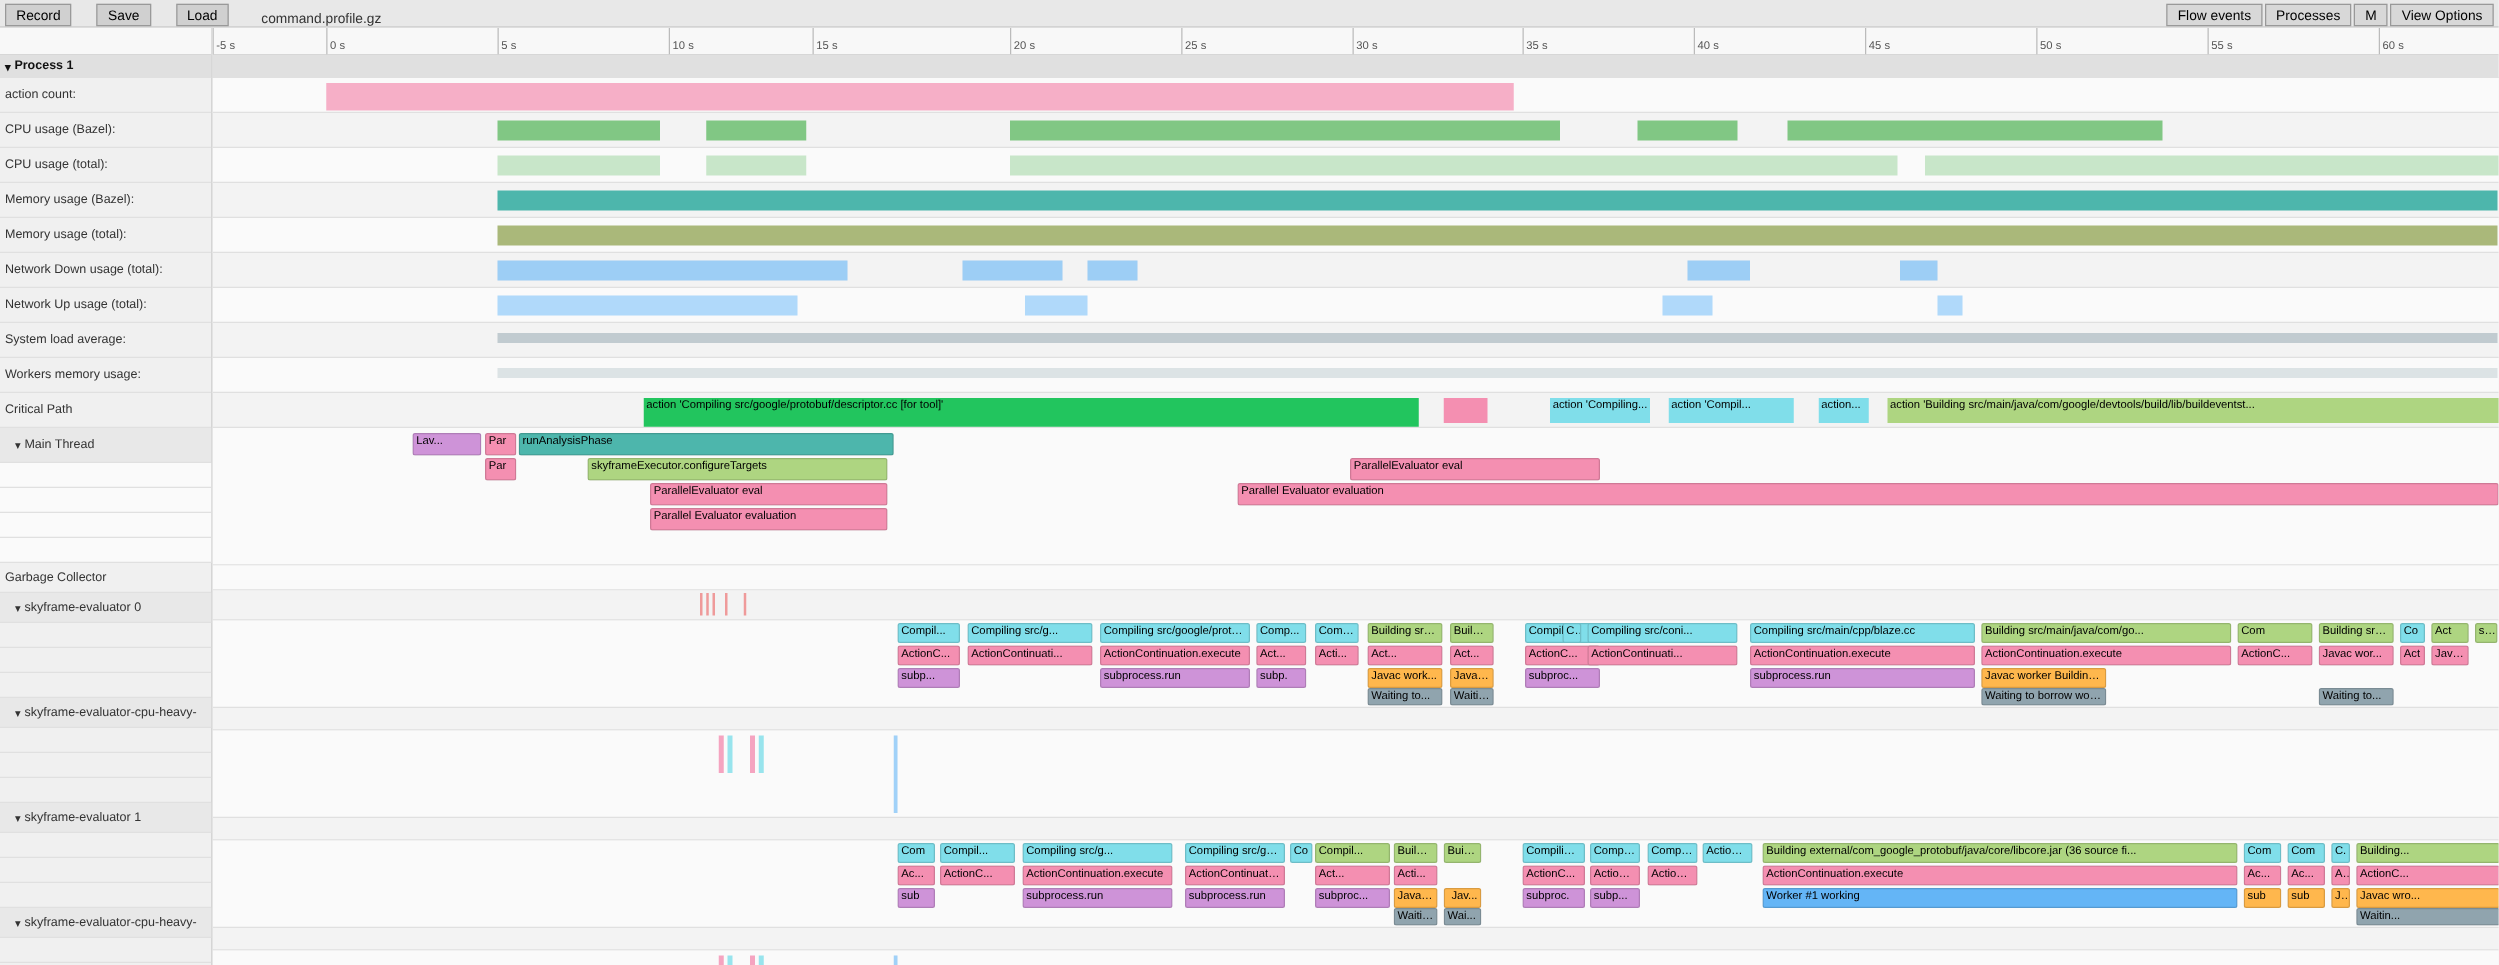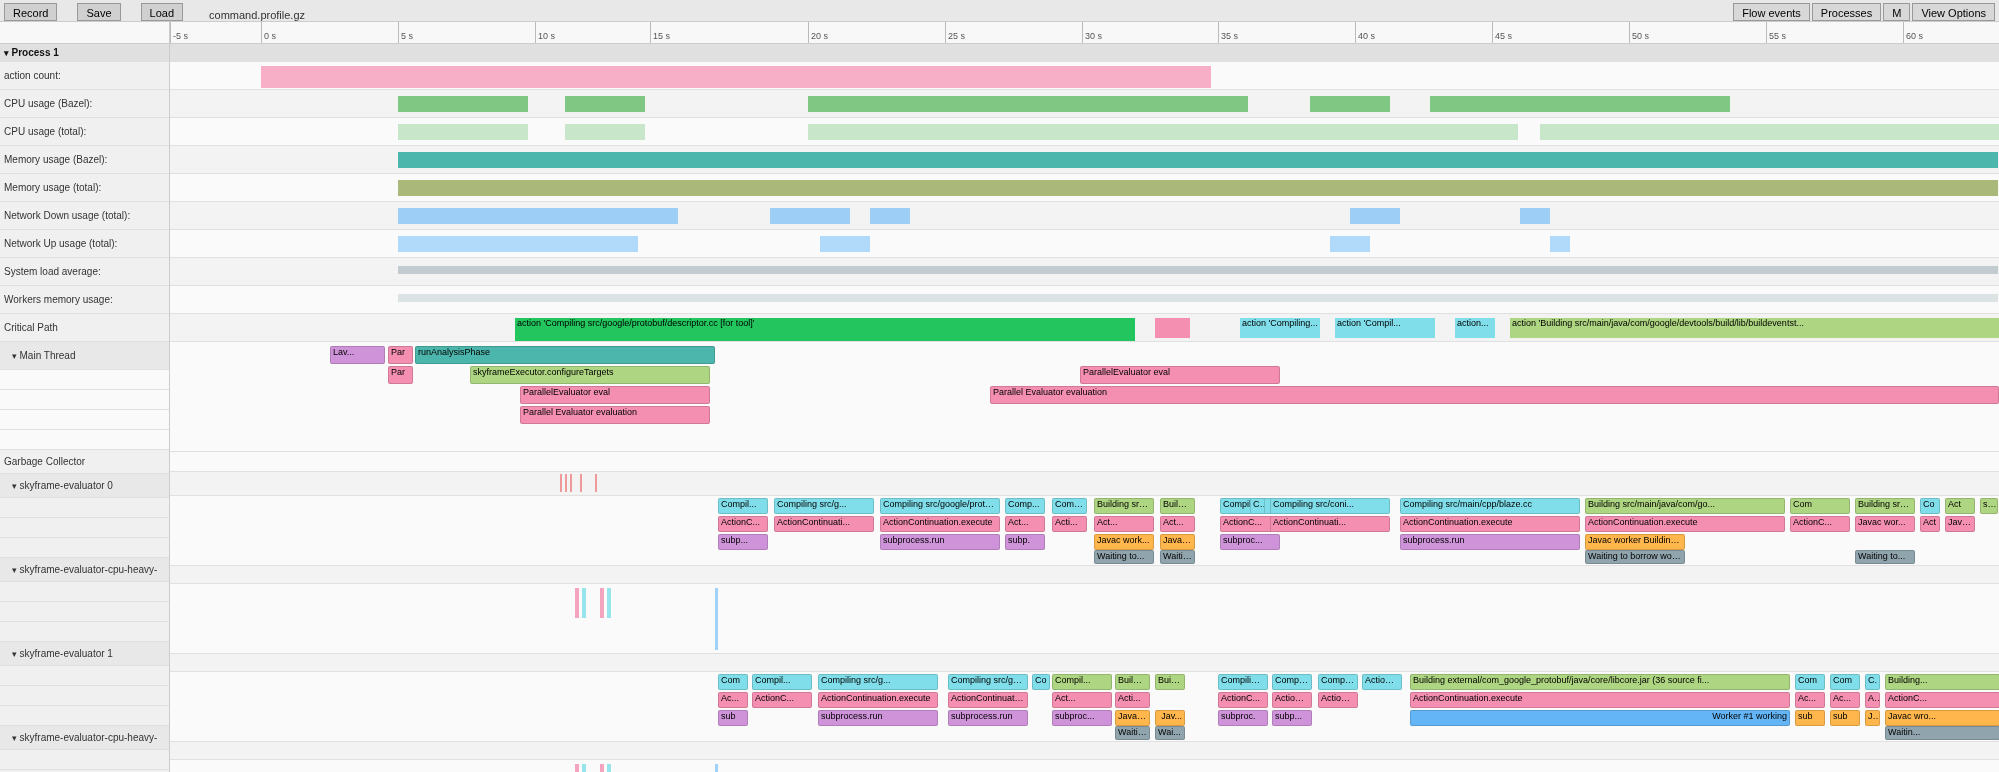--- a/index.html
+++ b/index.html
@@ -448,21 +448,21 @@
         <div class="span-bar" style="background:#ce93d8; left:548px; width:30px; top:38px; height:16px;">sub</div>
         <div class="span-bar" style="background:#ce93d8; left:648px; width:120px; top:38px; height:16px;">subprocess.run</div>
         <div class="span-bar" style="background:#ce93d8; left:778px; width:80px; top:38px; height:16px;">subprocess.run</div>
         <div class="span-bar" style="background:#ce93d8; left:882px; width:60px; top:38px; height:16px;">subproc...</div>
         <div class="span-bar" style="background:#ce93d8; left:1048px; width:50px; top:38px; height:16px;">subproc.</div>
         <div class="span-bar" style="background:#ce93d8; left:1102px; width:40px; top:38px; height:16px;">subp...</div>
 
         <div class="span-bar" style="background:#ffb74d; left:945px; width:35px; top:38px; height:16px;">Javac worker...</div>
         <div class="span-bar" style="background:#ffb74d; left:985px; width:30px; top:38px; height:16px;text-align:right;">Jav...</div>
 
-        <div class="span-bar" style="background:#64b5f6; left:1240px; width:380px; top:38px; height:16px;text-align:right;">Worker #1 working</div>
+        <div class="span-bar" style="background:#64b5f6; left:1240px; width:380px; top:38px; height:16px;">Worker #1 working</div>
 
         <div class="span-bar" style="background:#ffb74d; left:1625px; width:30px; top:38px; height:16px;">sub</div>
         <div class="span-bar" style="background:#ffb74d; left:1660px; width:30px; top:38px; height:16px;">sub</div>
         <div class="span-bar" style="background:#ffb74d; left:1695px; width:15px; top:38px; height:16px;">Jav.</div>
         <div class="span-bar" style="background:#ffb74d; left:1715px; width:115px; top:38px; height:16px;">Javac wro...</div>
 
         <div class="span-bar" style="background:#90a4ae; left:945px; width:35px; top:54px; height:14px;">Waiting to...</div>
         <div class="span-bar" style="background:#90a4ae; left:985px; width:30px; top:54px; height:14px;">Wai...</div>
         <div class="span-bar" style="background:#90a4ae; left:1715px; width:115px; top:54px; height:14px;">Waitin...</div>
       </div>

